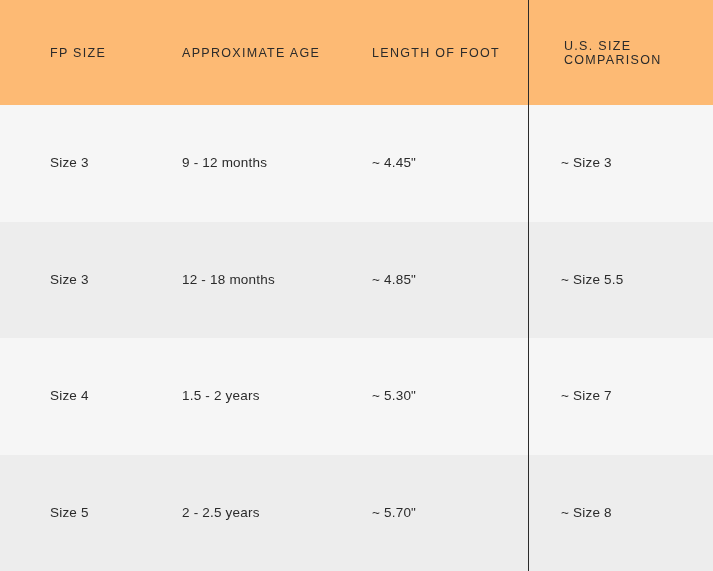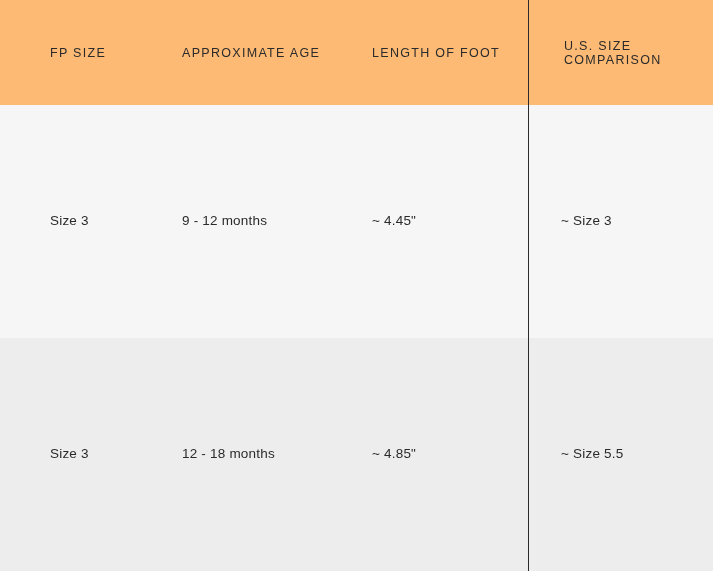--- a/index.html
+++ b/index.html
@@ -114,16 +114,28 @@
         <td class="c1">9 - 12 months</td>
         <td class="c2">~ 4.45"</td>
         <td class="c3">~ Size 3</td>
       </tr>
       <tr>
         <td class="c0">Size 3</td>
         <td class="c1">12 - 18 months</td>
         <td class="c2">~ 4.85"</td>
         <td class="c3">~ Size 5.5</td>
       </tr>
+      <tr>
+        <td class="c0">Size 4</td>
+        <td class="c1">1.5 - 2 years</td>
+        <td class="c2">~ 5.30"</td>
+        <td class="c3">~ Size 7</td>
+      </tr>
+      <tr>
+        <td class="c0">Size 5</td>
+        <td class="c1">2 - 2.5 years</td>
+        <td class="c2">~ 5.70"</td>
+        <td class="c3">~ Size 8</td>
+      </tr>
     </tbody>
   </table>
   <div class="divider"></div>
 </div>
 
 </body></html>

